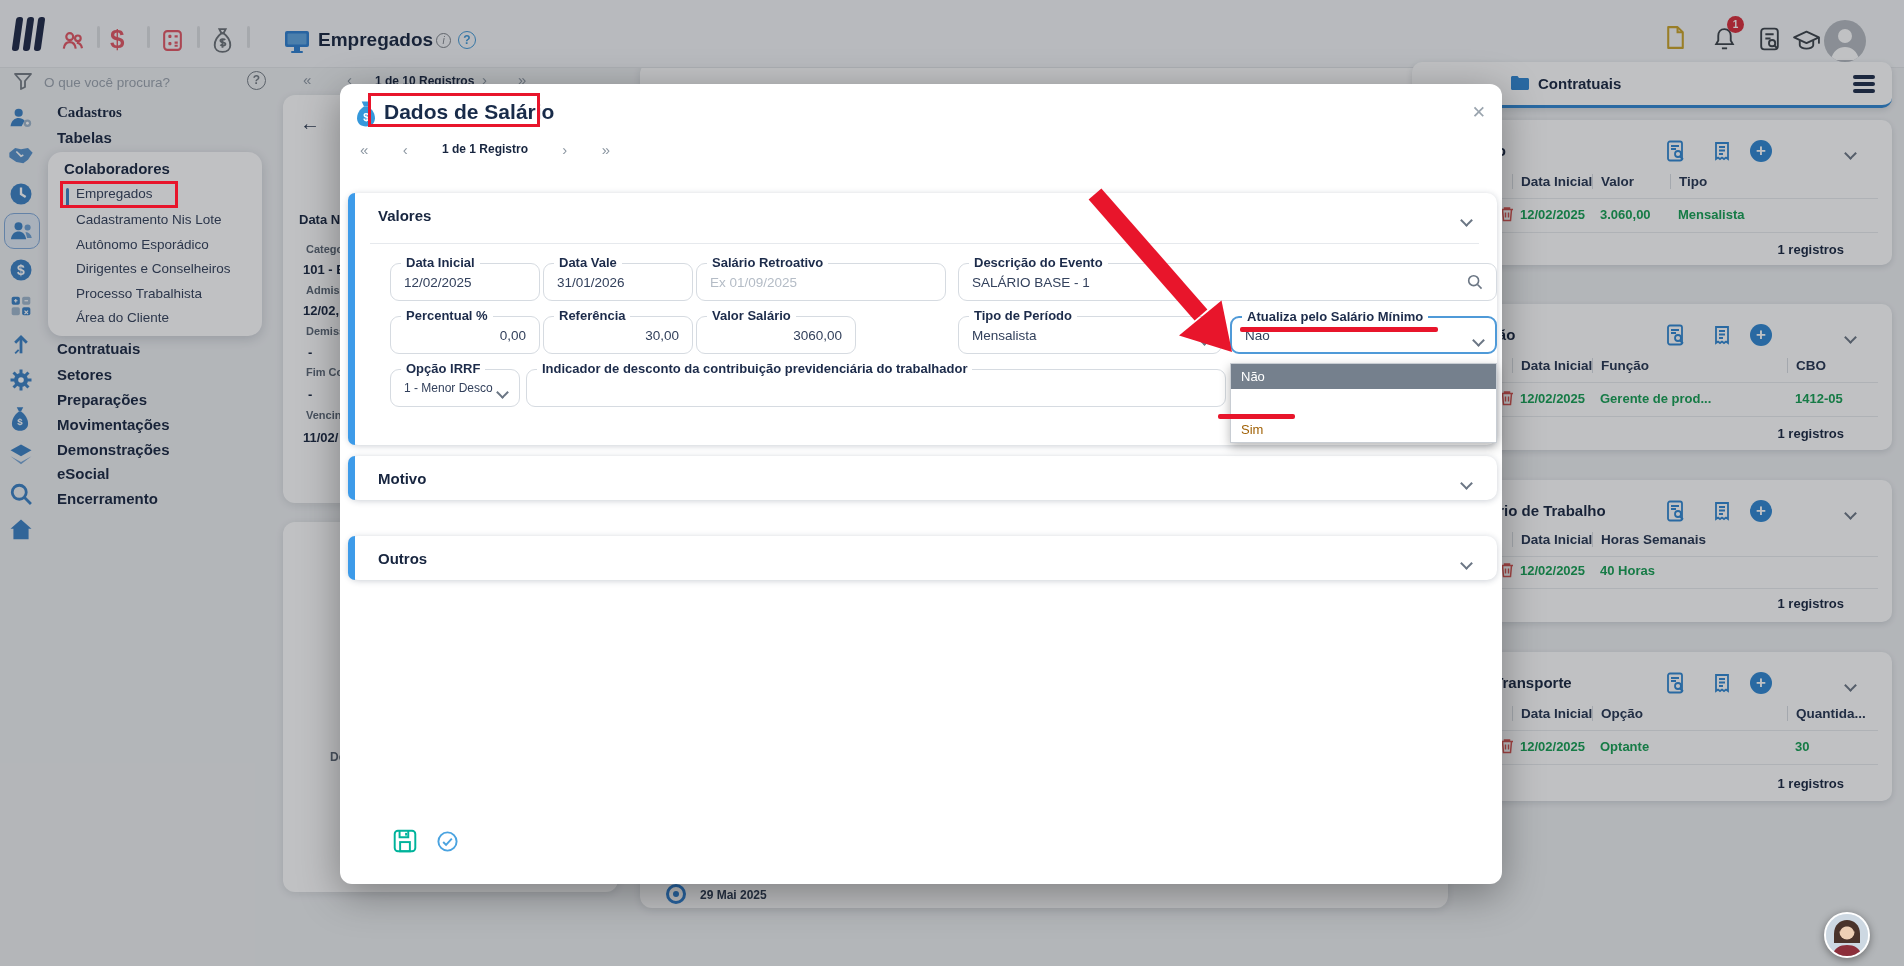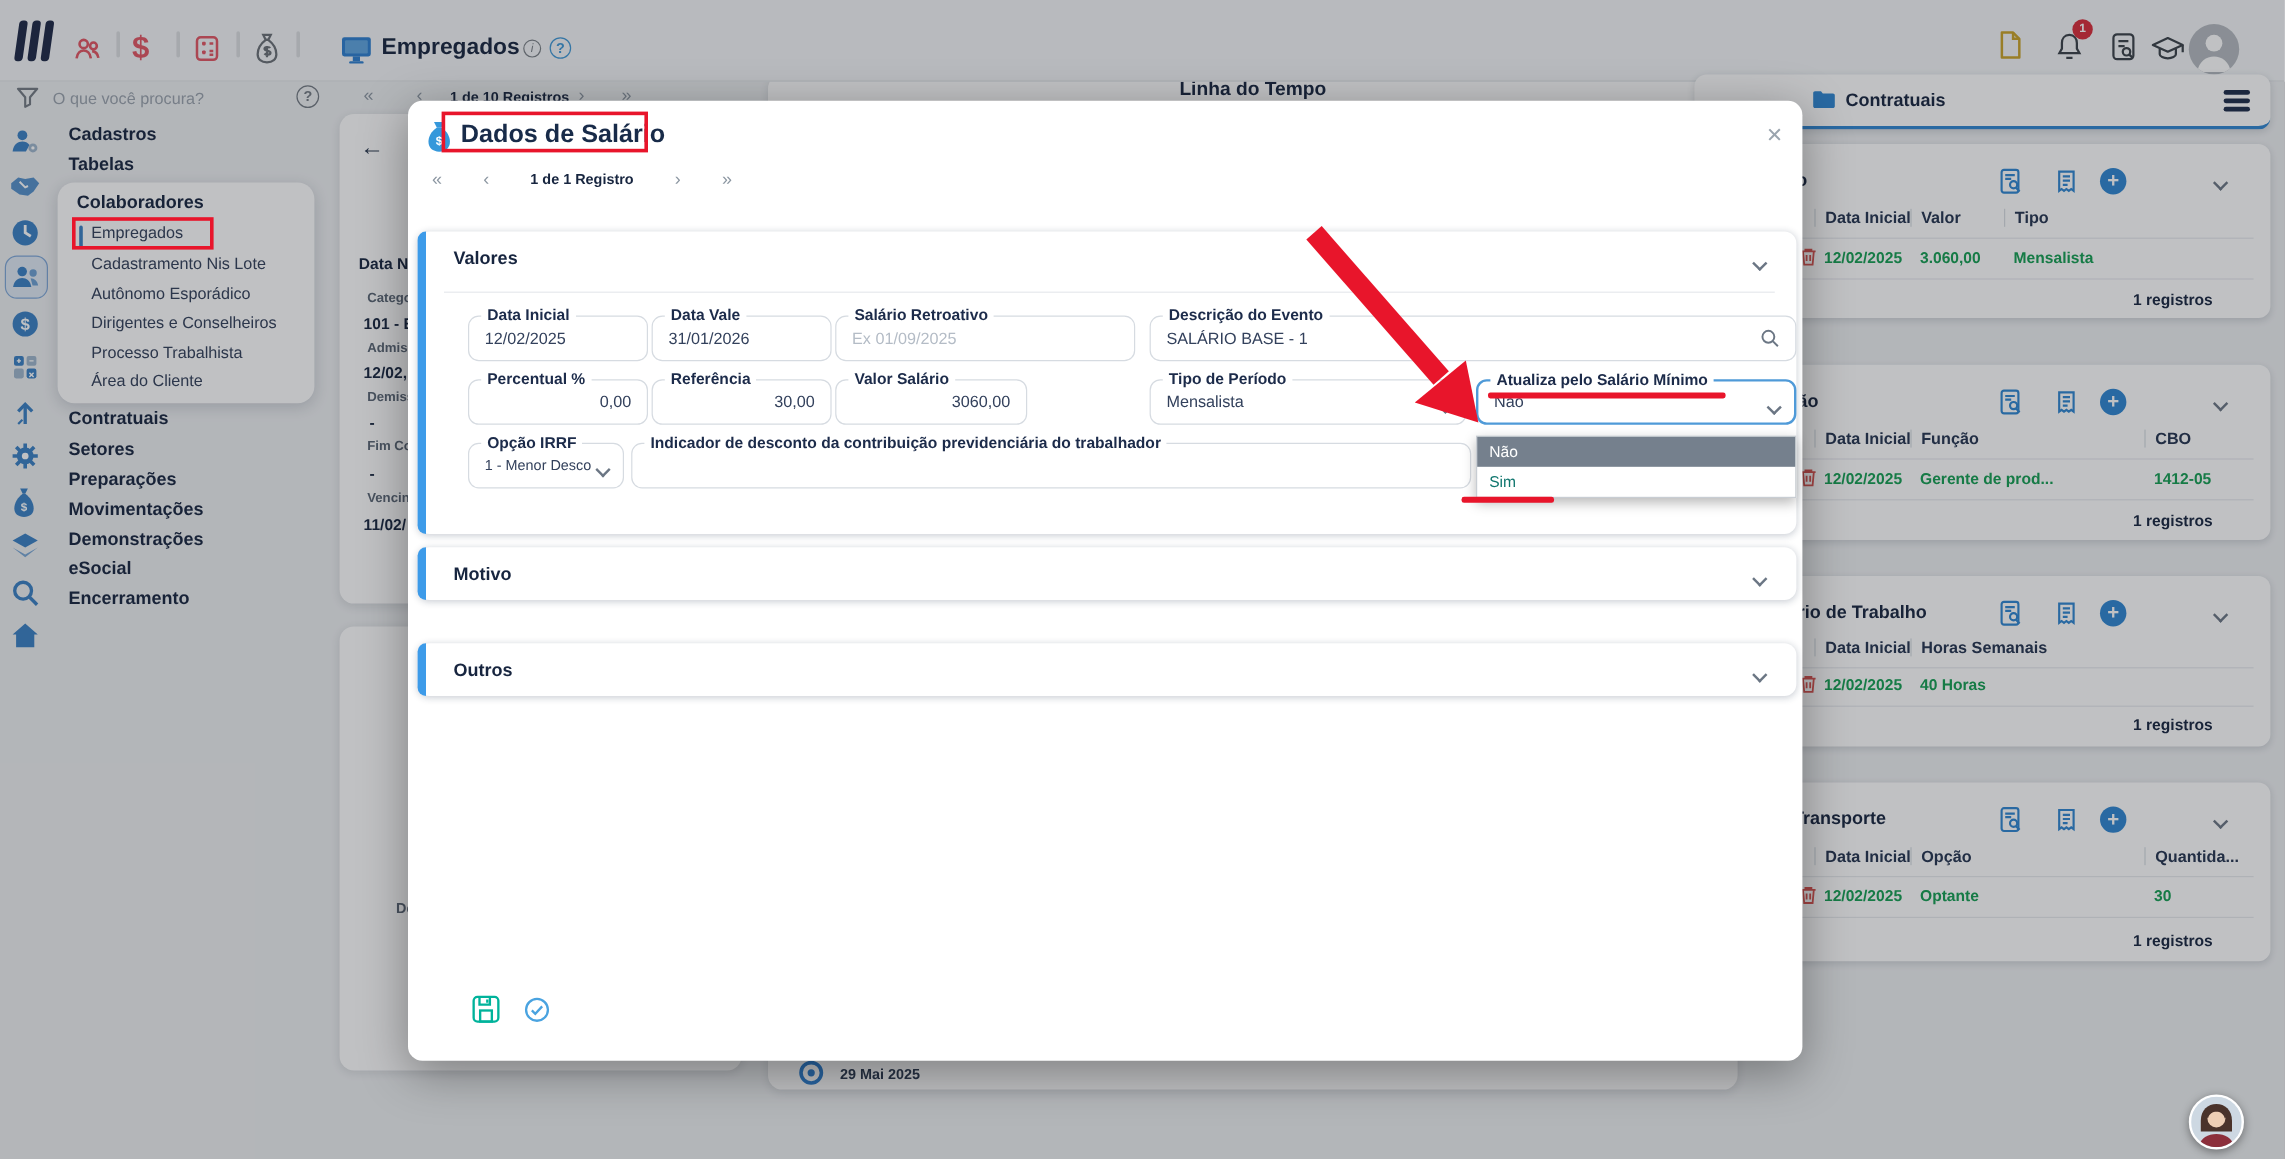--- a/index.html
+++ b/index.html
@@ -228,21 +228,21 @@
         <circle cx="10.5" cy="10.5" r="6"></circle>
         <path d="M15 15l5.5 5.5"></path>
       </svg>
     </span>
   <span class="rail" style="top:516px;">
       <svg width="28" height="28" viewBox="0 0 24 24" fill="#3a80c4">
         <path d="M12 3l9 8h-2.5v9h-13v-9H3z"></path>
       </svg>
     </span>
 
-  <div class="menu-item" style="top:104px;">Cadastros</div>
+  <div class="menu-item" style="top:104px;font-family:Liberation Serif, serif;">Cadastros</div>
   <div class="menu-item" style="top:129px;">Tabelas</div>
 
   <div class="submenu">
     <div class="abs b navy" style="left:16px;top:8px;font-size:15px;">Colaboradores</div>
     <div class="abs" style="left:18px;top:36px;width:3px;height:18px;background:#3a80c4;border-radius:2px;"></div>
     <div class="sub-item" style="top:34px;">Empregados</div>
     <div class="sub-item" style="top:60px;">Cadastramento Nis Lote</div>
     <div class="sub-item" style="top:85px;">Autônomo Esporádico</div>
     <div class="sub-item" style="top:109px;">Dirigentes e Conselheiros</div>
     <div class="sub-item" style="top:134px;">Processo Trabalhista</div>
@@ -274,21 +274,20 @@
   <span class="frag-label" style="left:306px;top:284px;">Admiss</span>
   <span class="frag-value" style="left:303px;top:303px;">12/02,</span>
   <span class="frag-label" style="left:306px;top:325px;">Demiss</span>
   <span class="frag-value" style="left:308px;top:345px;">-</span>
   <span class="frag-label" style="left:306px;top:366px;">Fim Co</span>
   <span class="frag-value" style="left:308px;top:387px;">-</span>
   <span class="frag-label" style="left:306px;top:409px;">Vencin</span>
   <span class="frag-value" style="left:303px;top:430px;">11/02/</span>
   <span class="frag-label" style="left:330px;top:750px;font-size:12px;">De</span>
 
-  <span class="abs b navy" style="left:640px;top:66px;width:808px;text-align:center;font-size:16px;z-index:1;">Linha do Tempo</span>
   <span class="abs" style="left:666px;top:884px;width:20px;height:20px;border:3px solid #2d7fd0;border-radius:50%;z-index:1;">
     <span style="position:absolute;left:4px;top:4px;width:6px;height:6px;border-radius:50%;background:#2d7fd0;"></span>
   </span>
   <span class="abs b" style="left:700px;top:888px;font-size:12px;color:#2b3950;z-index:1;">29 Mai 2025</span>
   <div class="abs" style="left:1446px;top:66px;width:5px;height:210px;background:#8f9499;border-radius:3px;z-index:2;"></div>
 
   <div class="rcard" style="top:62px;height:46px;border-bottom:3px solid var(--accent-blue);">
     <span class="abs" style="left:98px;top:13px;">
       <svg width="20" height="16" viewBox="0 0 20 16" fill="#2e86d1">
           <path d="M1 2.5C1 1.7 1.7 1 2.5 1h5L9 3h8.5c.8 0 1.5.7 1.5 1.5v9c0 .8-.7 1.5-1.5 1.5h-15C1.7 15 1 14.3 1 13.5z"></path>
@@ -520,21 +519,21 @@
         <span class="fvalue" style="right:26px;font-size:12px;">1 - Menor Desconto</span>
         <span class="fchev"><i class="cvd"></i></span>
       </div>
       <div class="field" style="left:178px;top:176px;width:700px;">
         <span class="flabel">Indicador de desconto da contribuição previdenciária do trabalhador</span>
       </div>
     </div>
 
     <div class="abs" style="left:890px;top:279px;width:267px;background:#fff;border:1px solid #c8cdd3;box-shadow:0 4px 10px rgba(0,0,0,.28);z-index:5;">
       <div class="opt-row" style="background:#75808d;color:#fff;">Não</div>
-      <div class="opt-row" style="color:#0f766e;">Sim</div>
+      <div class="opt-row" style="color:#a16207;margin-top:28px;">Sim</div>
     </div>
 
     <div class="anno red-line" style="left:900px;top:243px;width:198px;height:5px;"></div>
     <div class="anno red-line" style="left:878px;top:330px;width:77px;height:5px;"></div>
 
     <div class="scard" style="top:372px;height:44px;">
       <span class="sec-title">Motivo</span>
       <span class="sec-chev"><i class="cvd"></i></span>
     </div>
 

